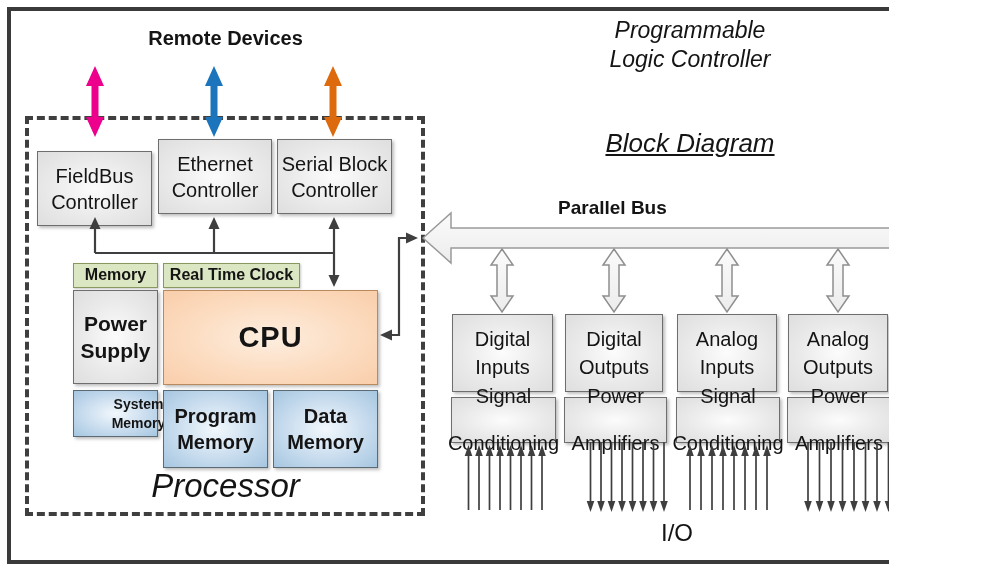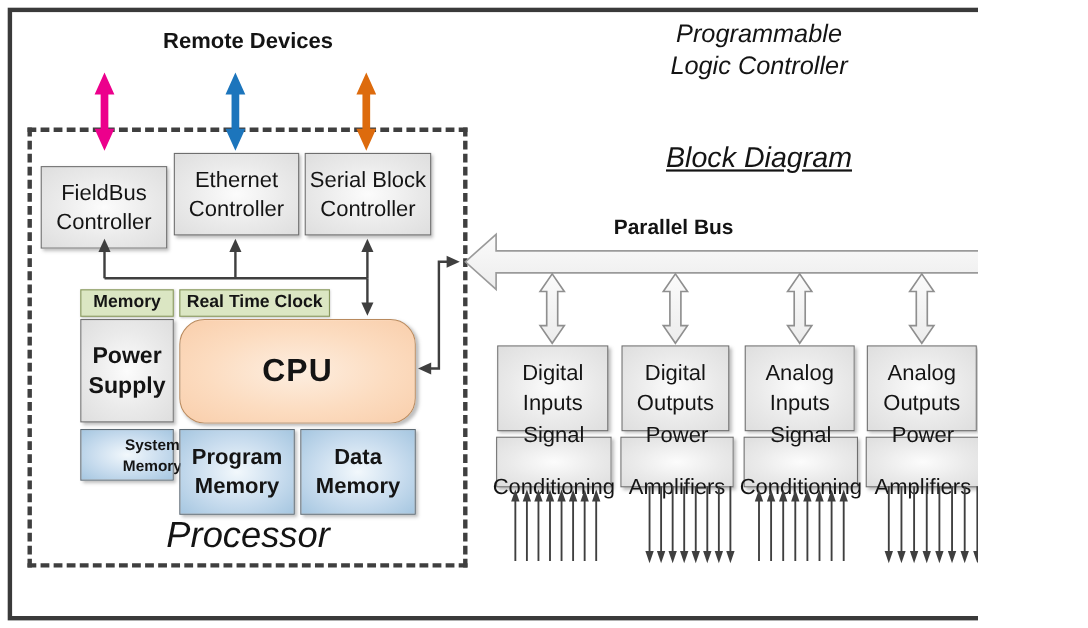--- a/index.html
+++ b/index.html
@@ -25,21 +25,21 @@
   }
   .gray {background:radial-gradient(ellipse at 50% 50%,#fcfcfc 0%,#eaeaea 55%,#dedede 100%);}
   .peach{background:radial-gradient(ellipse at 50% 50%,#fdeee0 0%,#fcdcc0 55%,#f9ceab 100%);border-color:#b98a5e;}
   .blue {background:radial-gradient(ellipse at 50% 50%,#f2f8fc 0%,#c8dcee 55%,#a5c6e0 100%);border-color:#5c6a74;}
   .green{background:#dbe6c3;border-color:#89985f;box-shadow:1px 1px 2px rgba(120,120,120,.4);}
   .ctrl-text{font-size:20px;font-weight:400;}
   .bold16{font-size:16px;font-weight:700;}
   .bold14{font-size:14px;font-weight:700;line-height:1.35;}
   .bold20{font-size:20px;font-weight:700;text-align:center;}
   .bold21{font-size:21px;font-weight:700;}
-  .cpu-text{font-size:29px;font-weight:700;letter-spacing:1px;border-radius:23px;}
+  .cpu-text{font-size:29px;font-weight:700;letter-spacing:1px;}
   .mod-text{font-size:20px;font-weight:400;line-height:1.4;}
   .sub-text{font-size:20px;font-weight:400;line-height:1.35;gap:20px;}
   .title{
     left:450px;top:16px;width:480px;text-align:center;
     font-size:23px;font-style:italic;font-weight:500;line-height:1.26;
   }
   .subtitle{
     left:450px;top:128px;width:480px;text-align:center;
     font-size:26px;font-style:italic;font-weight:500;text-decoration:underline;
   }
@@ -139,20 +139,21 @@
 
   <div class="abs box gray mod-text" style="left:788px;top:314px;width:100px;height:78px;">
     <span>Analog</span>
     <span>Outputs</span>
   </div>
   <div class="abs box gray sub-text" style="left:787px;top:397px;width:104px;height:46px;">
     <span>Power</span>
     <span>Amplifiers</span>
   </div>
 
+  <div class="abs io-label">I/O</div>
 
   <svg class="abs layer" width="989" height="571" viewBox="0 0 989 571">
     <defs>
       <linearGradient id="busgrad" x1="0" y1="0" x2="0" y2="1">
         <stop offset="0" stop-color="#fbfbfb"></stop>
         <stop offset="1" stop-color="#ececec"></stop>
       </linearGradient>
     </defs>
 
     <polygon points="423,238 451,213 451,228 934,228 934,213 962,238 934,263 934,248 451,248 451,263" fill="url(#busgrad)" stroke="#9a9a9a" stroke-width="1.5"></polygon>

